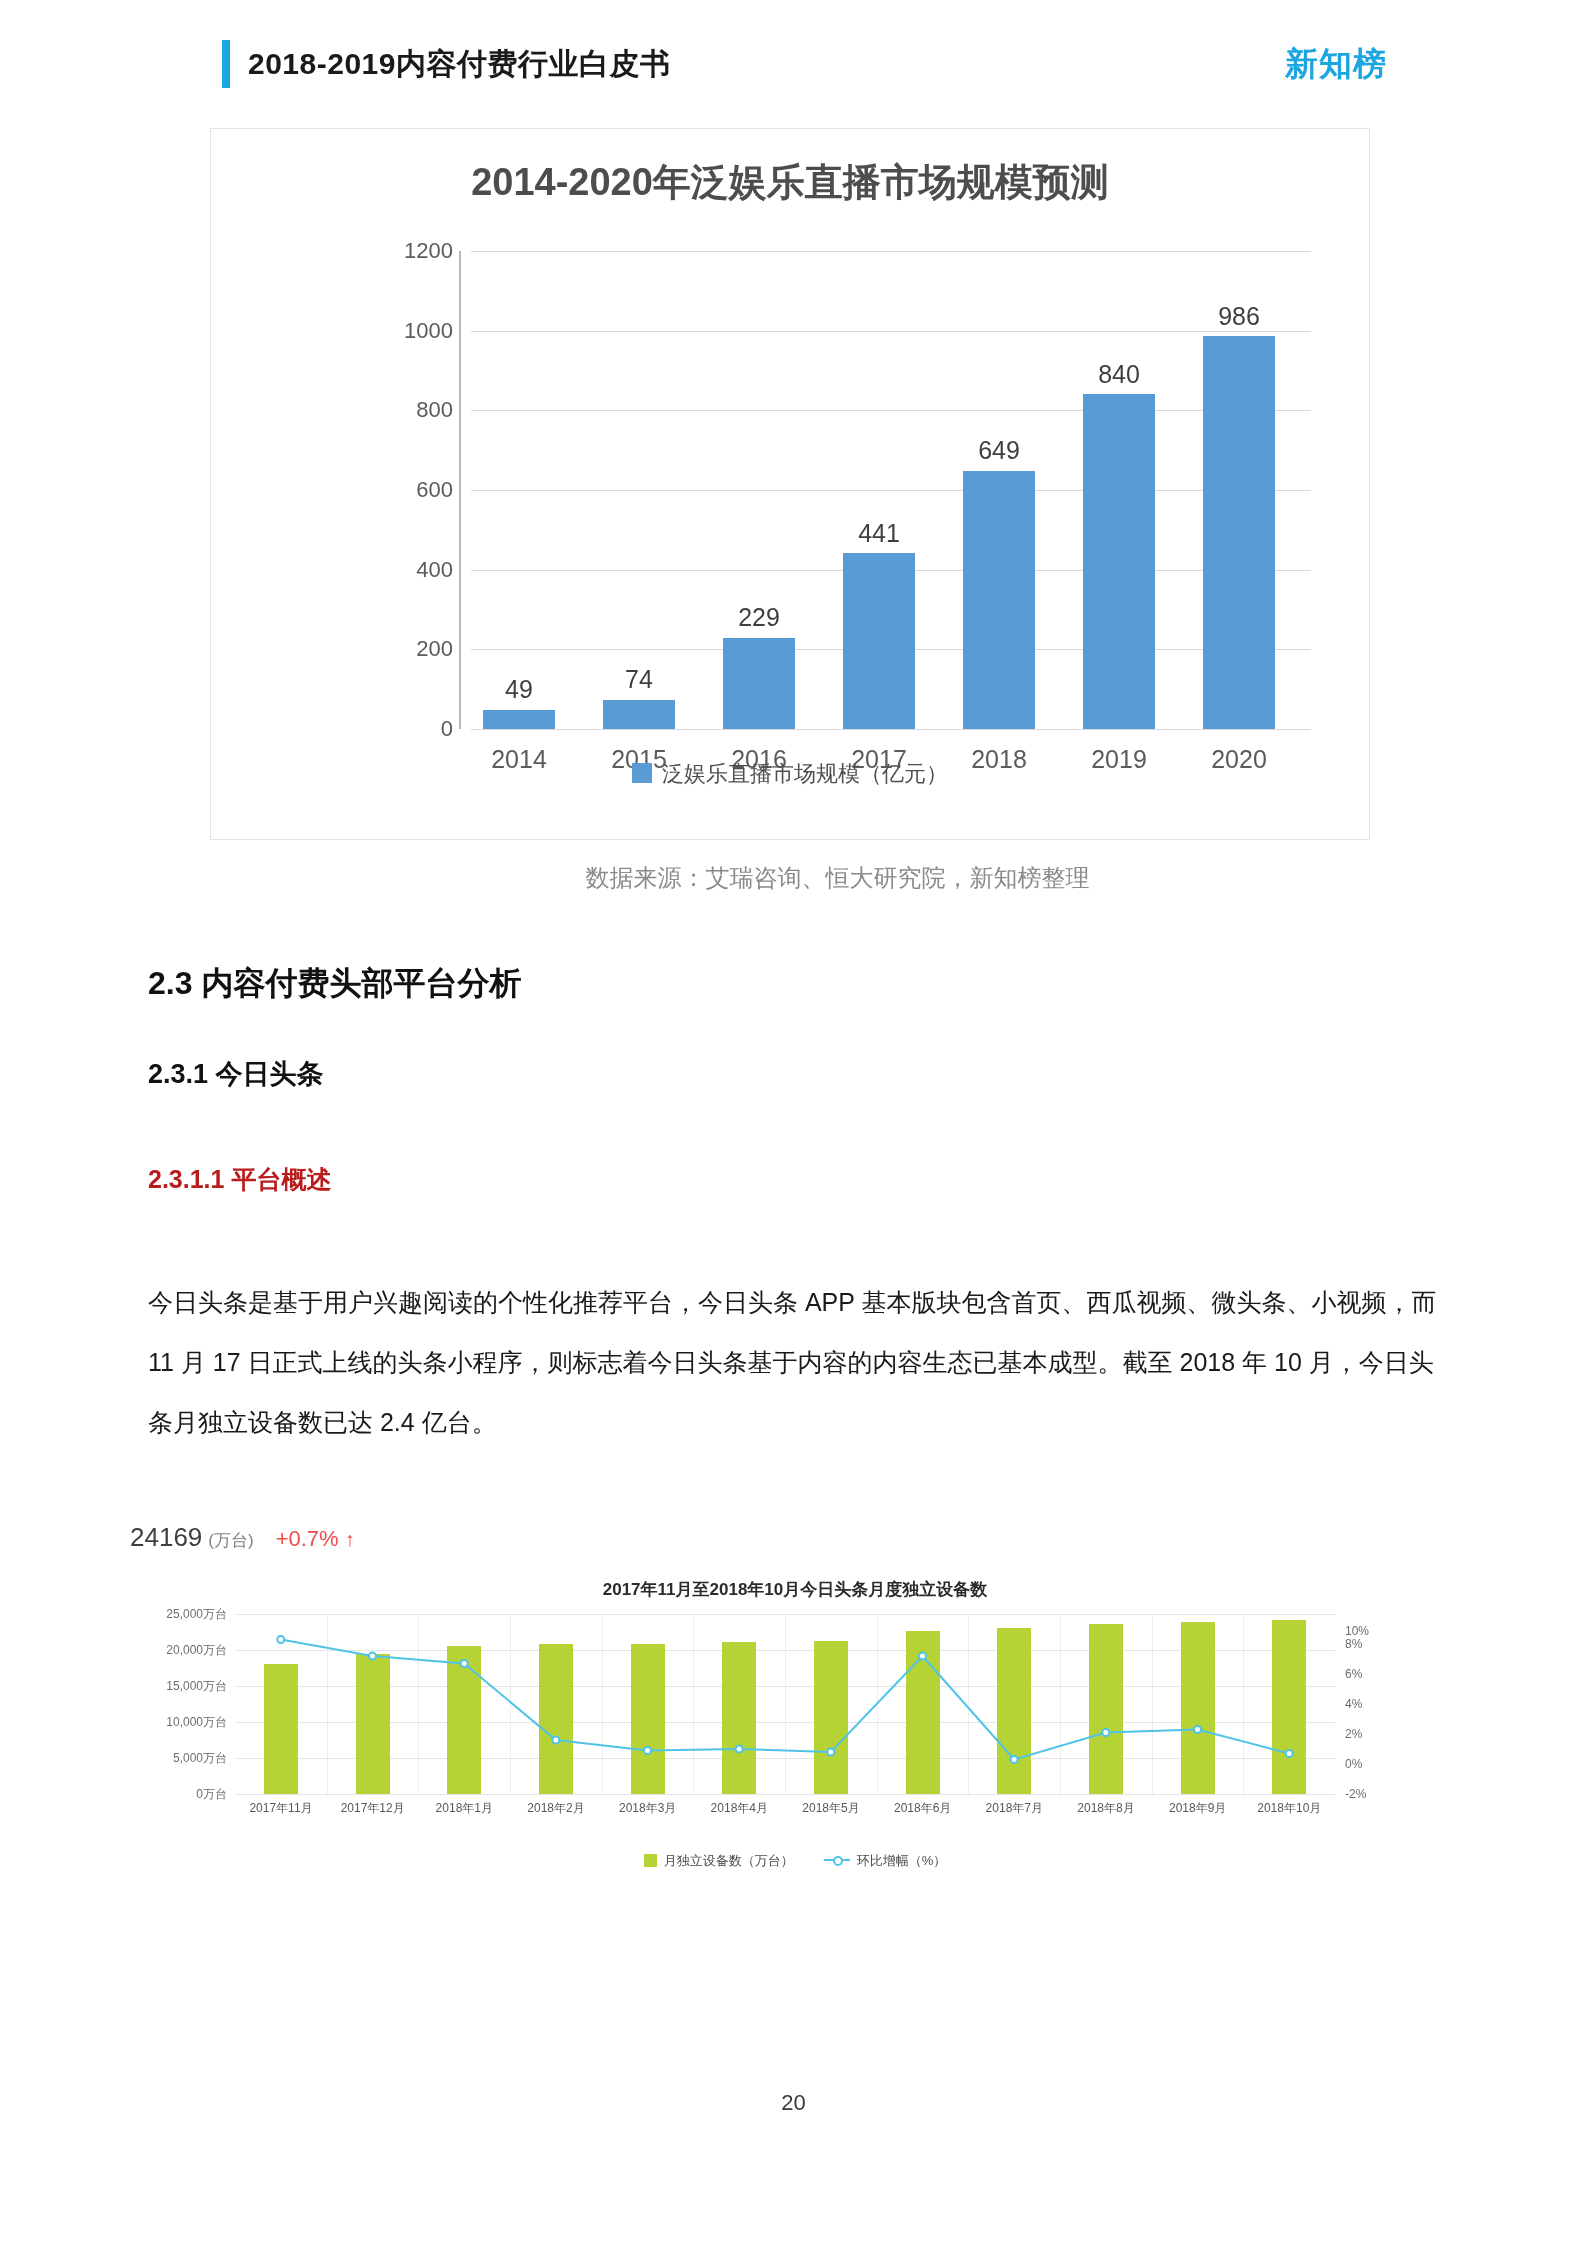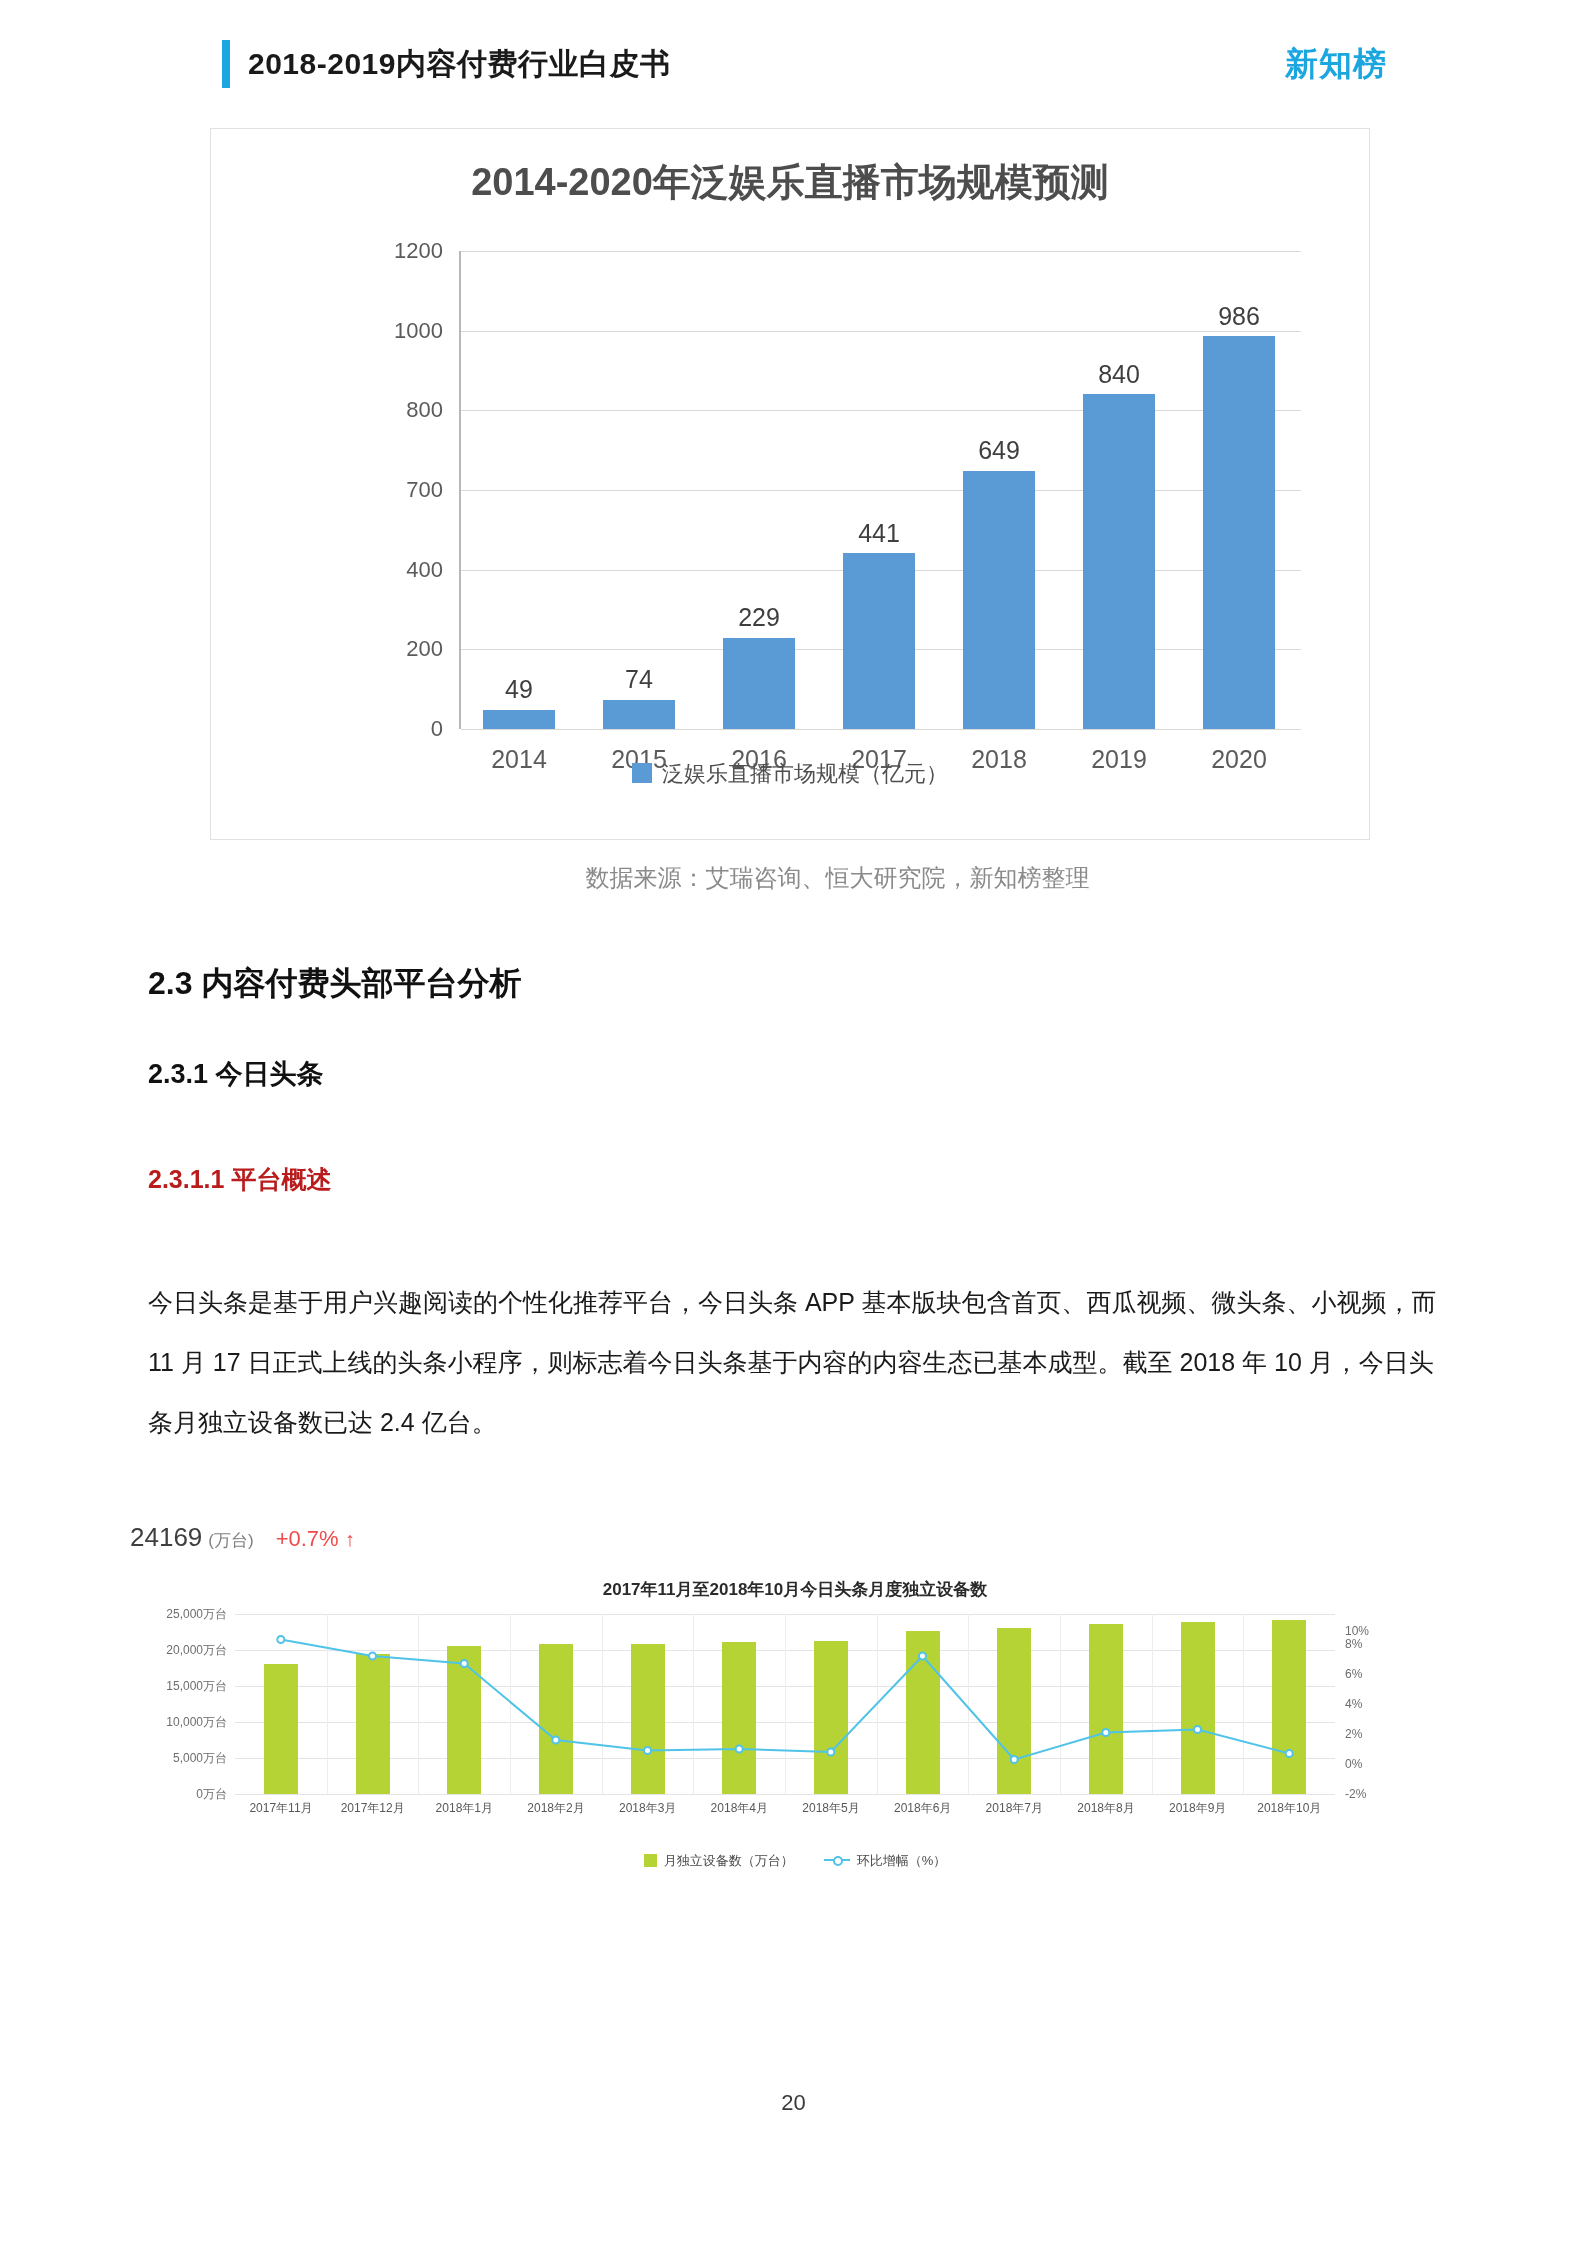--- a/index.html
+++ b/index.html
@@ -71,21 +71,21 @@
     font-weight: bold;
     color: #4d4d4d;
   }
   .chart1-plot {
     position: absolute;
     left: 248px; top: 122px;
     width: 840px; height: 478px;
   }
   .gridline {
     position: absolute;
-    left: 2px;
+    left: 12px;
     width: 100%;
     height: 1px;
     background: #d9d9d9;
   }
   .axis-y-label {
     position: absolute;
     right: 100%;
     margin-right: 18px;
     transform: translateY(-50%);
     font-size: 22px;
@@ -324,21 +324,21 @@
       <div class="gridline" style="top:478px;">
         <span class="axis-y-label">0</span>
       </div>
       <div class="gridline" style="top:398.3px;">
         <span class="axis-y-label">200</span>
       </div>
       <div class="gridline" style="top:318.7px;">
         <span class="axis-y-label">400</span>
       </div>
       <div class="gridline" style="top:239px;">
-        <span class="axis-y-label">700</span>
+        <span class="axis-y-label">600</span>
       </div>
       <div class="gridline" style="top:159.3px;">
         <span class="axis-y-label">800</span>
       </div>
       <div class="gridline" style="top:79.7px;">
         <span class="axis-y-label">1000</span>
       </div>
       <div class="gridline" style="top:0px;">
         <span class="axis-y-label">1200</span>
       </div>

